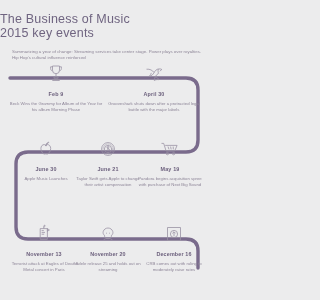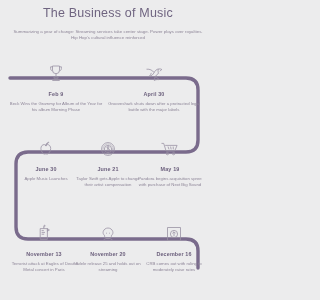--- a/index.html
+++ b/index.html
@@ -9,21 +9,21 @@
     font-family:"Liberation Sans", sans-serif;
     overflow:hidden;
   }
   #page {
     position:relative;
     width:216px; height:300px;
     background:#ececed;
   }
 
   
-  .header { position:absolute; left:0; top:6px; width:216px; text-align:center; }
+  .header { position:absolute; left:0; top:12px; width:216px; }
   .title-line {
     font-size:12.5px; font-weight:400; color:#6f6480;
     letter-spacing:.2px; line-height:14px;
   }
   .subtitle {
     margin-top:9px; padding:0 12px;
     font-size:4.4px; line-height:6.3px;
     color:#8e8698; font-weight:400;
   }
 
@@ -64,20 +64,21 @@
   #r3c2 { left:72px; }
   #r3c3 { left:138px; }
 </style>
 </head>
 <body>
 
 <div id="page">
 
   <div class="header">
     <div class="title-line">The Business of Music</div>
+    <div class="title-line">2015 key events</div>
     <div class="subtitle">Summarizing a year of change: Streaming services take center stage. Power plays over royalties. Hip Hop's cultural influence reinforced</div>
   </div>
 
   <svg id="timeline" viewBox="0 0 216 300">
     <path d="M 10 78 L 186 78 Q 198 78 198 90 L 198 140 Q 198 152 186 152 L 28 152 Q 16 152 16 164 L 16 227 Q 16 239 28 239 L 186 239 Q 198 239 198 251 L 198 268" fill="none" stroke="#7a6b8c" stroke-width="3.4" stroke-linecap="round"></path>
   </svg>
 
   <div class="row" id="row1">
     <div class="cell" id="r1c1">
       <div class="icon">

